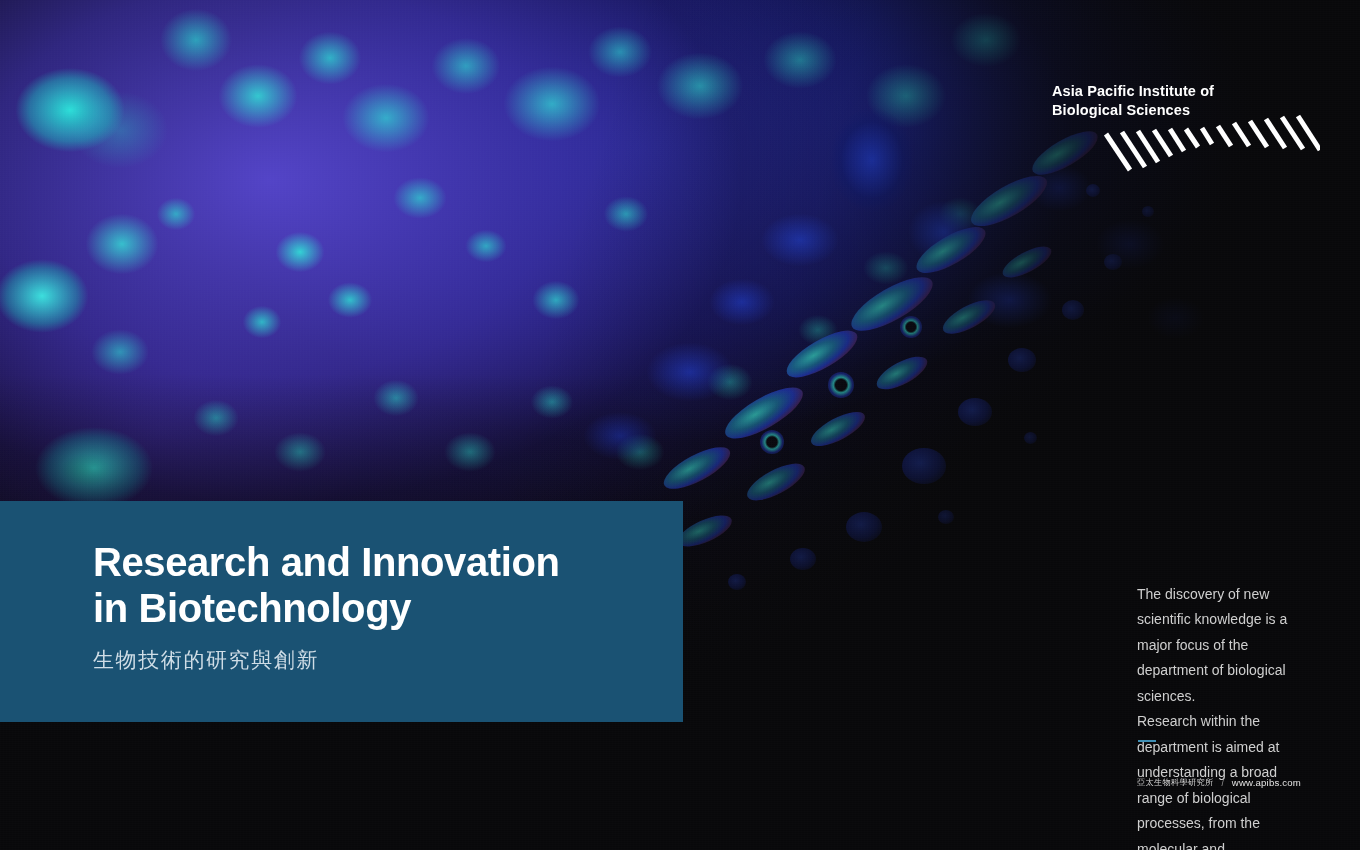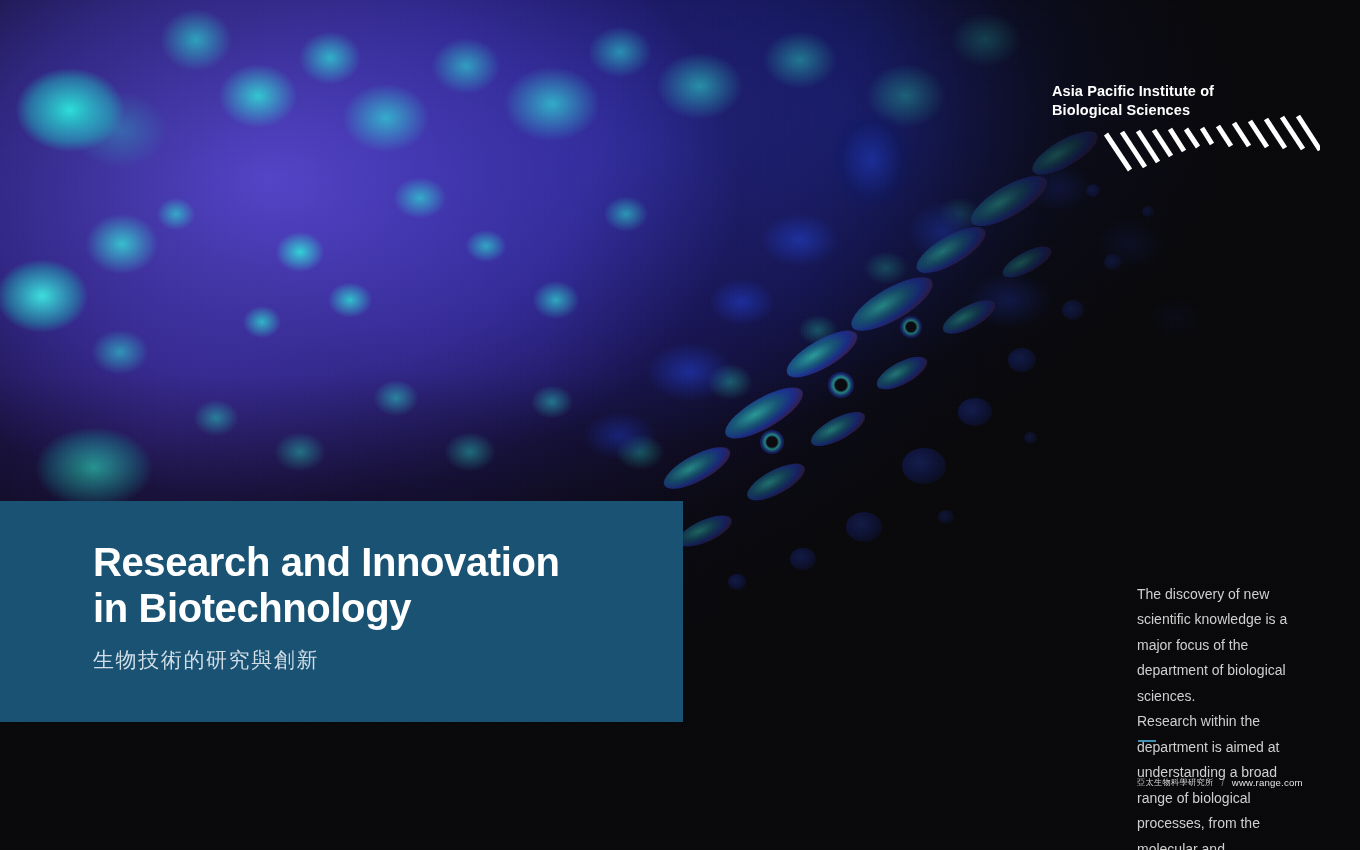--- a/index.html
+++ b/index.html
@@ -340,16 +340,16 @@
   </div>
 
   <div id="body-copy">The discovery of new scientific knowledge is a major focus of the department of biological sciences.
 Research within the department is aimed at understanding a broad range of biological processes, from the molecular and biochemical to the organismal and population levels.</div>
 
   <div id="divider-rule"></div>
 
   <div id="footer">
     <span id="footer-cn">亞太生物科學研究所</span>
     <span id="footer-sep">/</span>
-    <span id="footer-url">www.range.com</span>
+    <span id="footer-url">www.apibs.com</span>
   </div>
 
 </div>
 
 </body></html>

